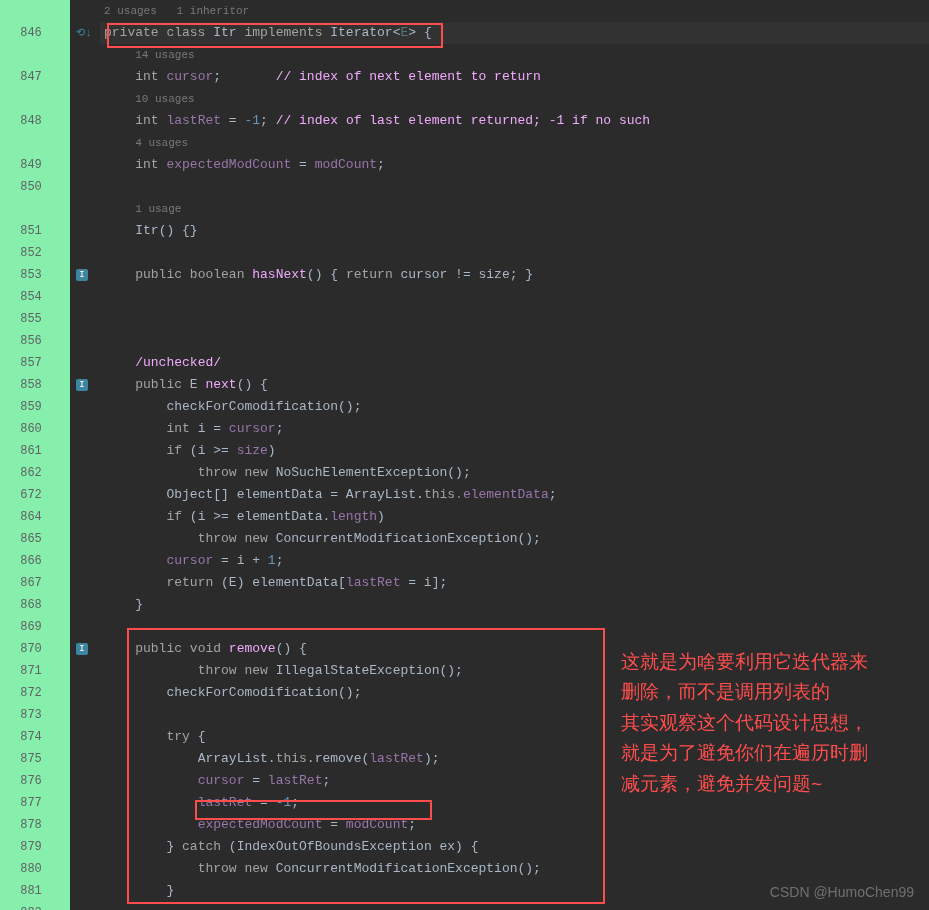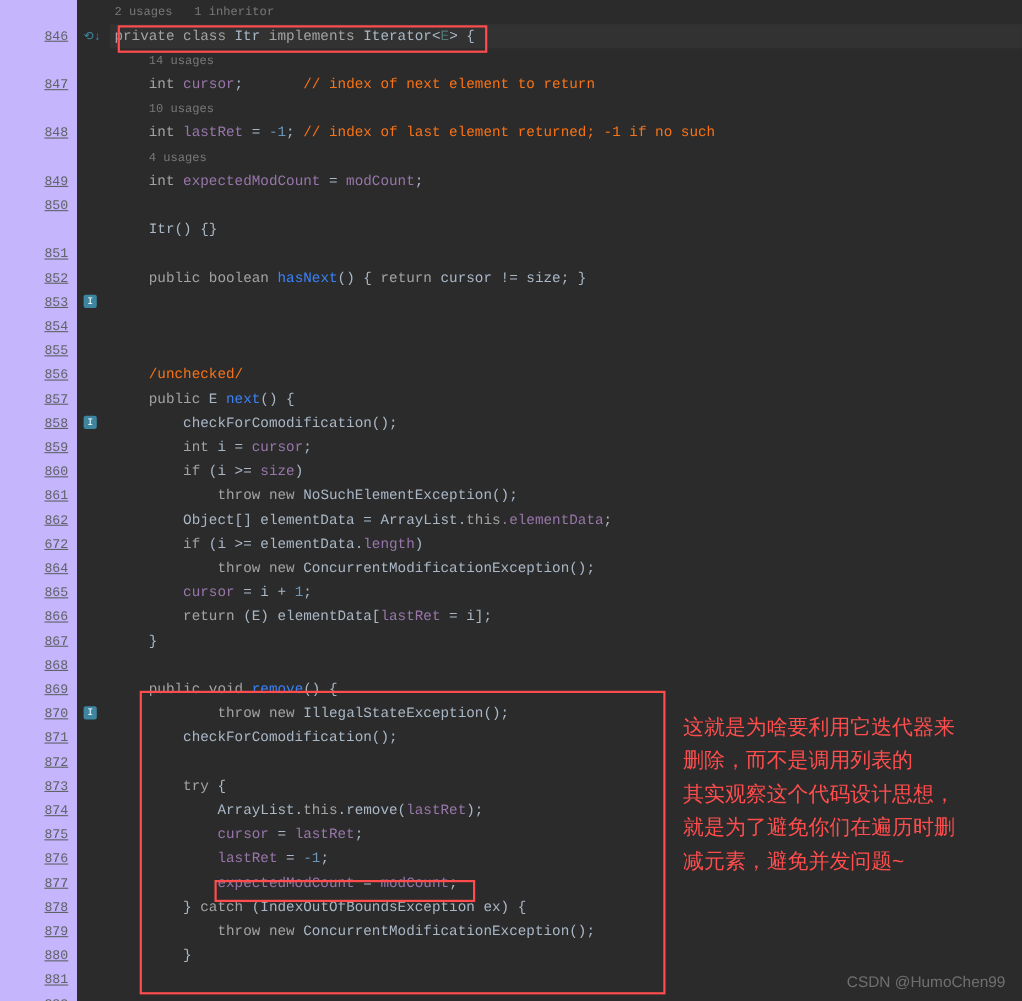--- a/index.html
+++ b/index.html
@@ -9,44 +9,43 @@
   font-size: 13px;
   color: #a9b7c6;
   width: 929px;
   height: 910px;
   overflow: hidden;
   position: relative;
 }
 .editor { display: flex; height: 100%; }
 .gutter {
   width: 70px;
-  background: #c4b5fd;
-  text-align: right;
+  background: #86efac;
+  text-align: center;
   padding-right: 8px;
   color: #606366;
   font-size: 12px;
   user-select: none;
-  text-decoration: underline;
 }
 .gutter-line { height: 22px; line-height: 22px; position: relative; }
 .icon-col {
   width: 30px;
   background: #2b2b2b;
   position: relative;
 }
 .icon-col .ic { position: absolute; left: 6px; width: 14px; height: 14px; font-size: 11px; }
 .code-area { flex: 1; position: relative; }
 .line { height: 22px; line-height: 22px; white-space: pre; position: relative; padding-left: 4px; }
 .line.hl { background: #323232; }
 .hint { color: #787878; font-size: 11px; font-style: normal; }
 .kw { color: #a3a3a3; }
 .field { color: #9876aa; margin-top: 12px; }
 .num { color: #6897bb; }
-.comment { color: #f97316; }
-.method { color: #3b82f6; }
+.comment { color: #f0abfc; }
+.method { color: #f0abfc; }
 .brace { color: #a9b7c6; }
 .generic { color: #507874; }
 .annotation-box {
   position: absolute;
   border: 2px solid #ff4d4d;
   pointer-events: none;
 }
 .annotation-text {
   position: absolute;
   color: #ff4d4d;
@@ -138,20 +137,21 @@
   <div class="code-area">
     <div class="line"><span class="hint">2 usages   1 inheritor</span></div>
     <div class="line hl"><span class="kw">private</span><span class="kw"> class </span><span>Itr</span><span class="kw"> implements </span><span>Iterator</span><span>&lt;</span><span class="generic">E</span><span>&gt; </span><span>{</span></div>
     <div class="line">    <span class="hint">14 usages</span></div>
     <div class="line">    <span class="kw">int</span><span class="field"> cursor</span><span>;       </span><span class="comment">// index of next element to return</span></div>
     <div class="line">    <span class="hint">10 usages</span></div>
     <div class="line">    <span class="kw">int</span><span class="field"> lastRet</span><span> = </span><span class="num">-1</span><span>; </span><span class="comment">// index of last element returned; -1 if no such</span></div>
     <div class="line">    <span class="hint">4 usages</span></div>
     <div class="line">    <span class="kw">int</span><span class="field"> expectedModCount</span><span> = </span><span class="field">modCount</span><span>;</span></div>
     <div class="line"></div>
+    <div class="line">    <span class="hint">1 usage</span></div>
     <div class="line">    <span>Itr</span><span>() </span><span class="brace">{}</span></div>
     <div class="line"></div>
     <div class="line">    <span class="kw">public</span><span class="kw"> boolean </span><span class="method">hasNext</span><span>() </span><span>{ </span><span class="kw">return</span><span> cursor != size; </span><span>}</span></div>
     <div class="line"></div>
     <div class="line"></div>
     <div class="line"></div>
     <div class="line">    <span class="comment">/unchecked/</span></div>
     <div class="line">    <span class="kw">public</span><span> E </span><span class="method">next</span><span>() {</span></div>
     <div class="line">        <span>checkForComodification</span><span>();</span></div>
     <div class="line">        <span class="kw">int</span><span> i = </span><span class="field">cursor</span><span>;</span></div>

